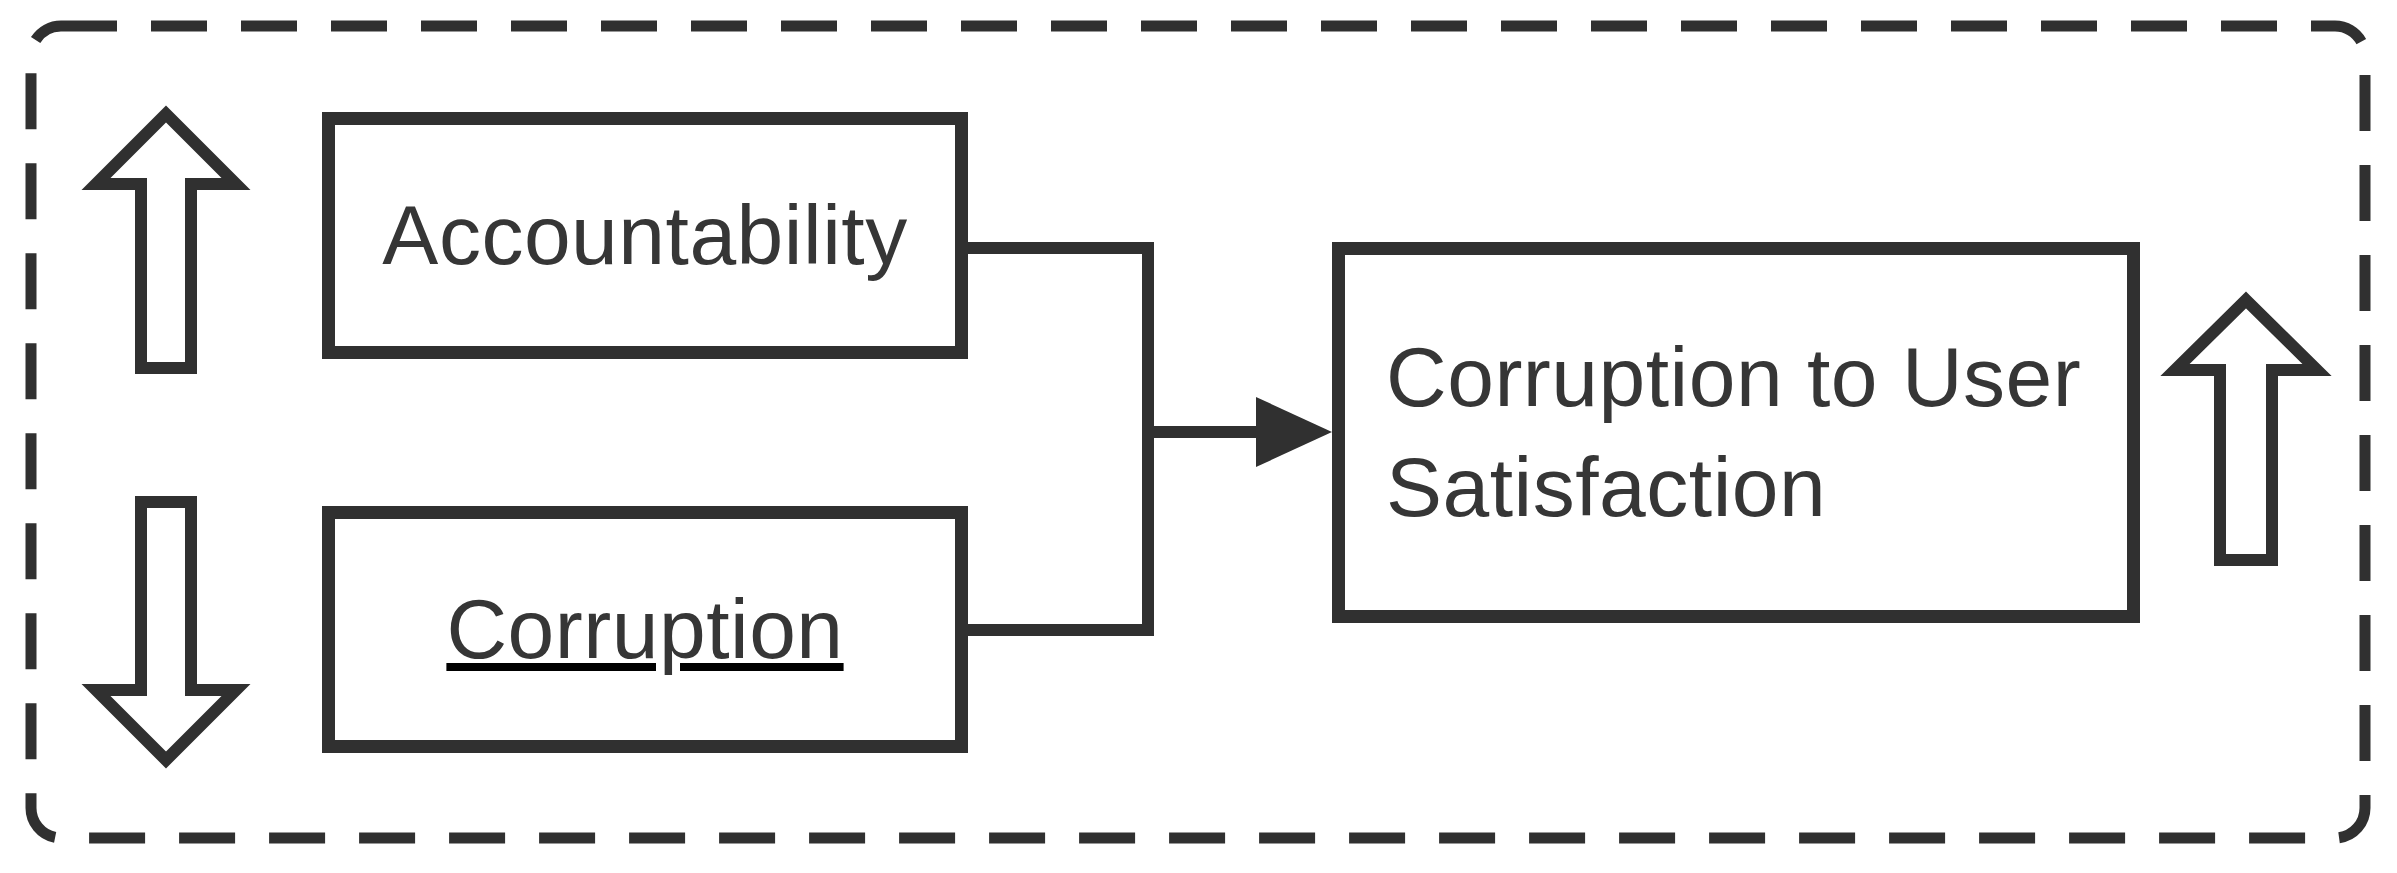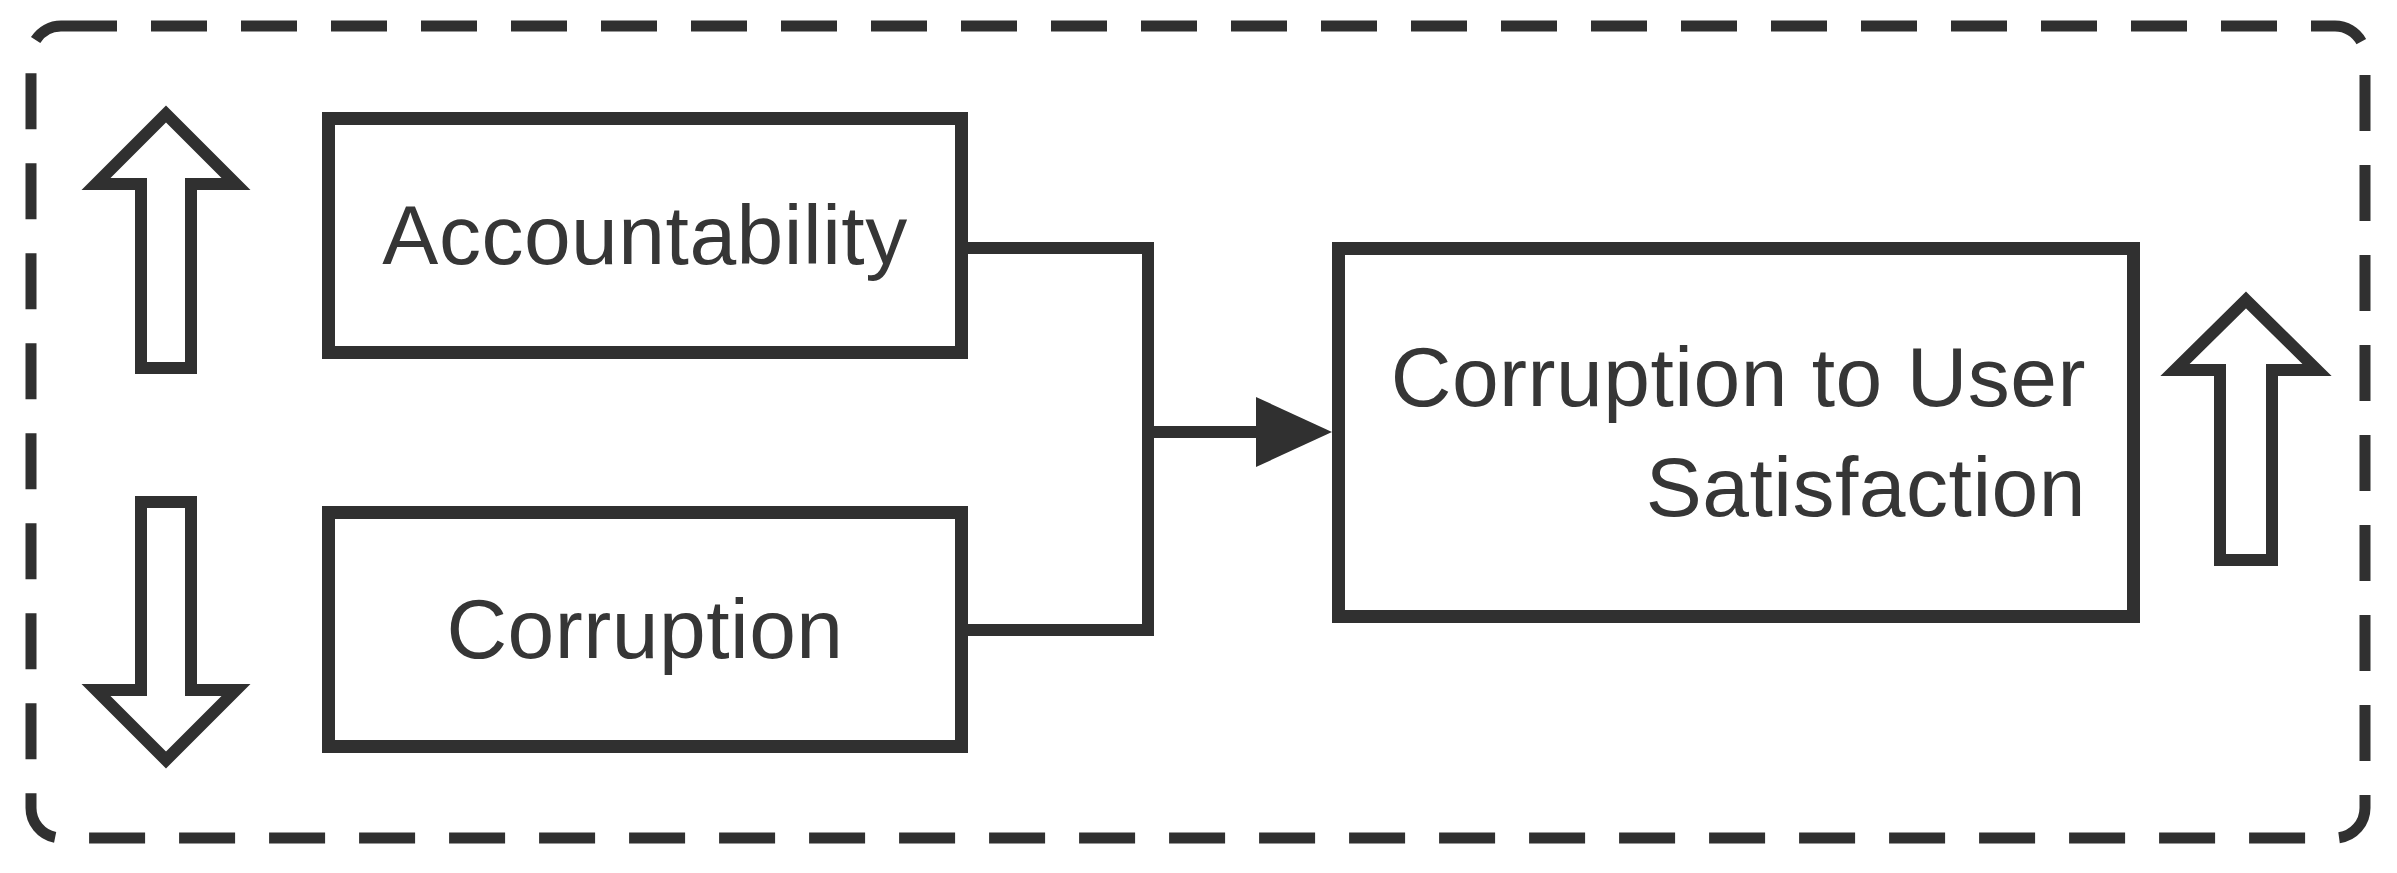--- a/index.html
+++ b/index.html
@@ -23,31 +23,31 @@
     height: 873px;
   }
   .node {
     position: absolute;
     box-sizing: border-box;
     border: 13px solid #303030;
     background: #ffffff;
     display: flex;
     align-items: center;
     justify-content: center;
-    text-align: right;
+    text-align: left;
   }
   .node .label {
     font-size: 84px;
     line-height: 1.3;
     color: #363636;
     font-weight: 400;
     letter-spacing: 0.5px;
   }
   .node-accountability { left: 322px; top: 112px; width: 646px; height: 247px; }
-  .node-corruption     { left: 322px; top: 506px; width: 646px; height: 247px; }
+  .node-corruption     { left: 322px; top: 506px; width: 646px; height: 247px; text-decoration: underline; }
   .node-attention      { left: 1332px; top: 242px; width: 808px; height: 381px; }
   .node-attention .label { max-width: 700px; }
 </style>
 </head>
 <body>
 
 <div class="stage">
 
   <svg class="layer" viewBox="0 0 2397 873">
 

